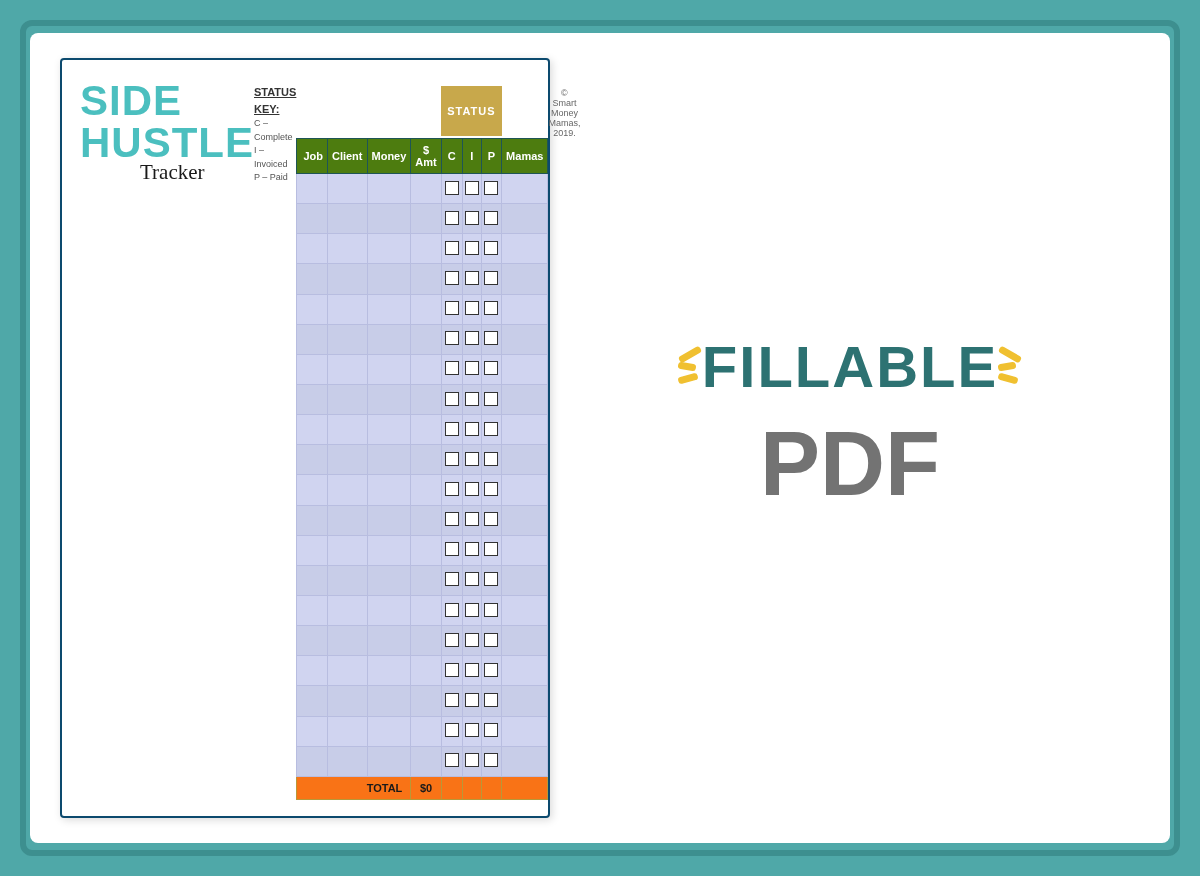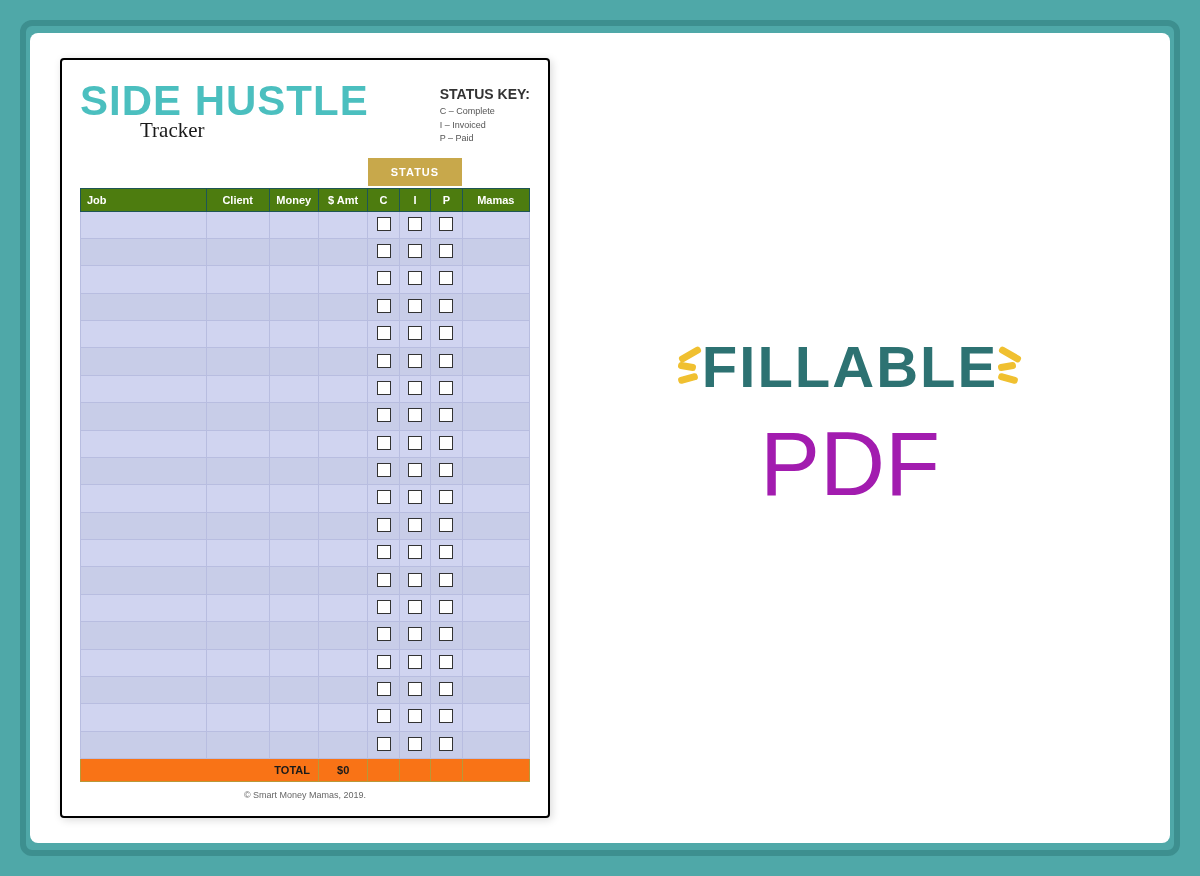--- a/index.html
+++ b/index.html
@@ -36,25 +36,25 @@
       align-items: center;
       justify-content: space-between;
       padding: 20px 30px;
     }
 
     
     .doc-preview {
       width: 490px;
       height: 760px;
       background: white;
-      border: 2px solid #000000;
+      border: 2px solid #0c4a6e;
       border-radius: 4px;
       padding: 20px 18px 16px 18px;
       display: flex;
-      flex-direction: column;
+      flex-direction: row;
       box-shadow: 2px 2px 8px rgba(0,0,0,0.15);
       flex-shrink: 0;
     }
 
     .doc-header {
       display: flex;
       align-items: flex-start;
       justify-content: space-between;
       margin-bottom: 6px;
     }
@@ -85,22 +85,23 @@
     .status-key {
       font-size: 9px;
       color: #555;
       text-align: left;
       line-height: 1.5;
       margin-top: 4px;
     }
 
     .status-key-title {
       font-weight: bold;
-      font-size: 14px;
+      font-size: 11px;
       color: #333;
+      text-decoration: underline;
     }
 
     
     .tracker-table {
       width: 100%;
       border-collapse: collapse;
       flex: 1;
       margin-top: 4px;
     }
 
@@ -108,21 +109,21 @@
       text-align: center;
       padding: 2px 0;
     }
 
     .status-label {
       background: #c8a84b;
       color: white;
       font-weight: bold;
       font-size: 11px;
       text-align: center;
-      padding: 8px 6px;
+      padding: 19px 6px;
       letter-spacing: 1px;
     }
 
     .col-header-row th {
       background: #4d7c0f;
       color: white;
       font-size: 11px;
       font-weight: bold;
       padding: 5px 4px;
       text-align: center;
@@ -201,22 +202,22 @@
       line-height: 1;
       text-align: center;
       position: relative;
       display: flex;
       align-items: center;
       gap: 8px;
     }
 
     .pdf-title {
       font-size: 90px;
-      font-weight: 400;
-      color: #a21caf;
+      font-weight: 700;
+      color: #737373;
       font-family: Arial Black, sans-serif;
       text-transform: uppercase;
       line-height: 1;
       text-align: center;
       margin: 23px 0 30px 0;
     }
 
     .description {
       font-size: 26px;
       color: #1a3a3a;

